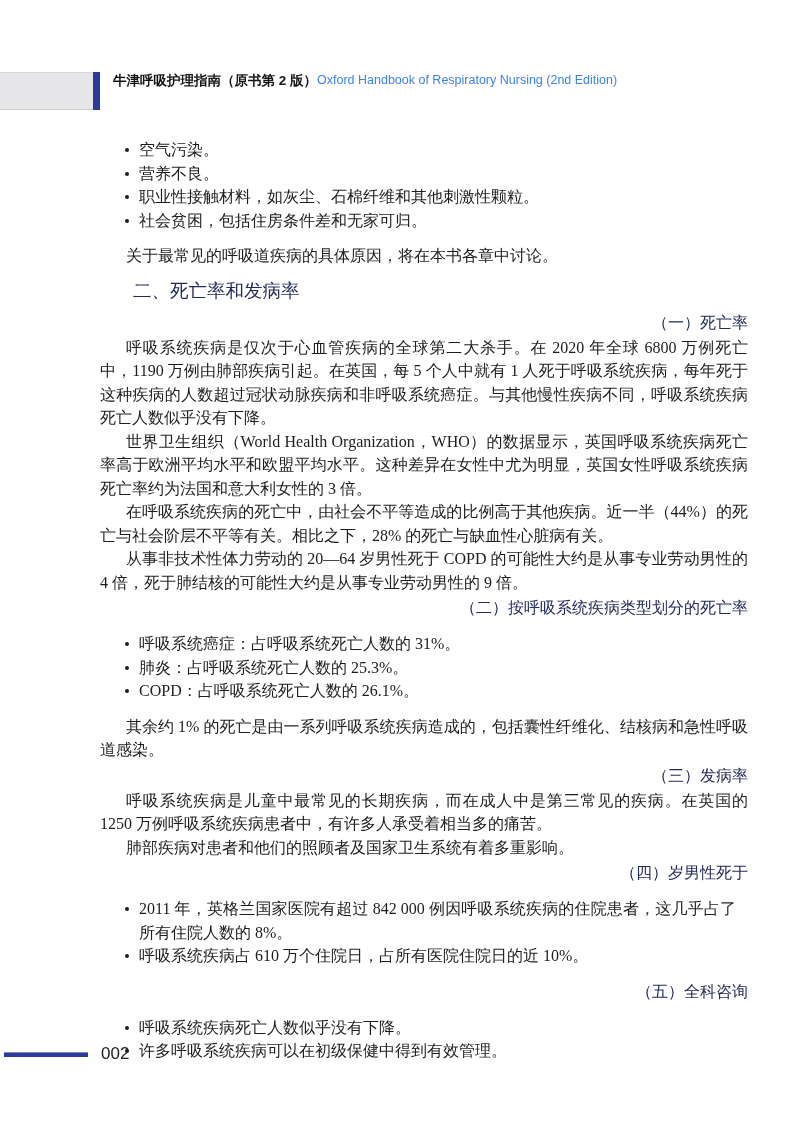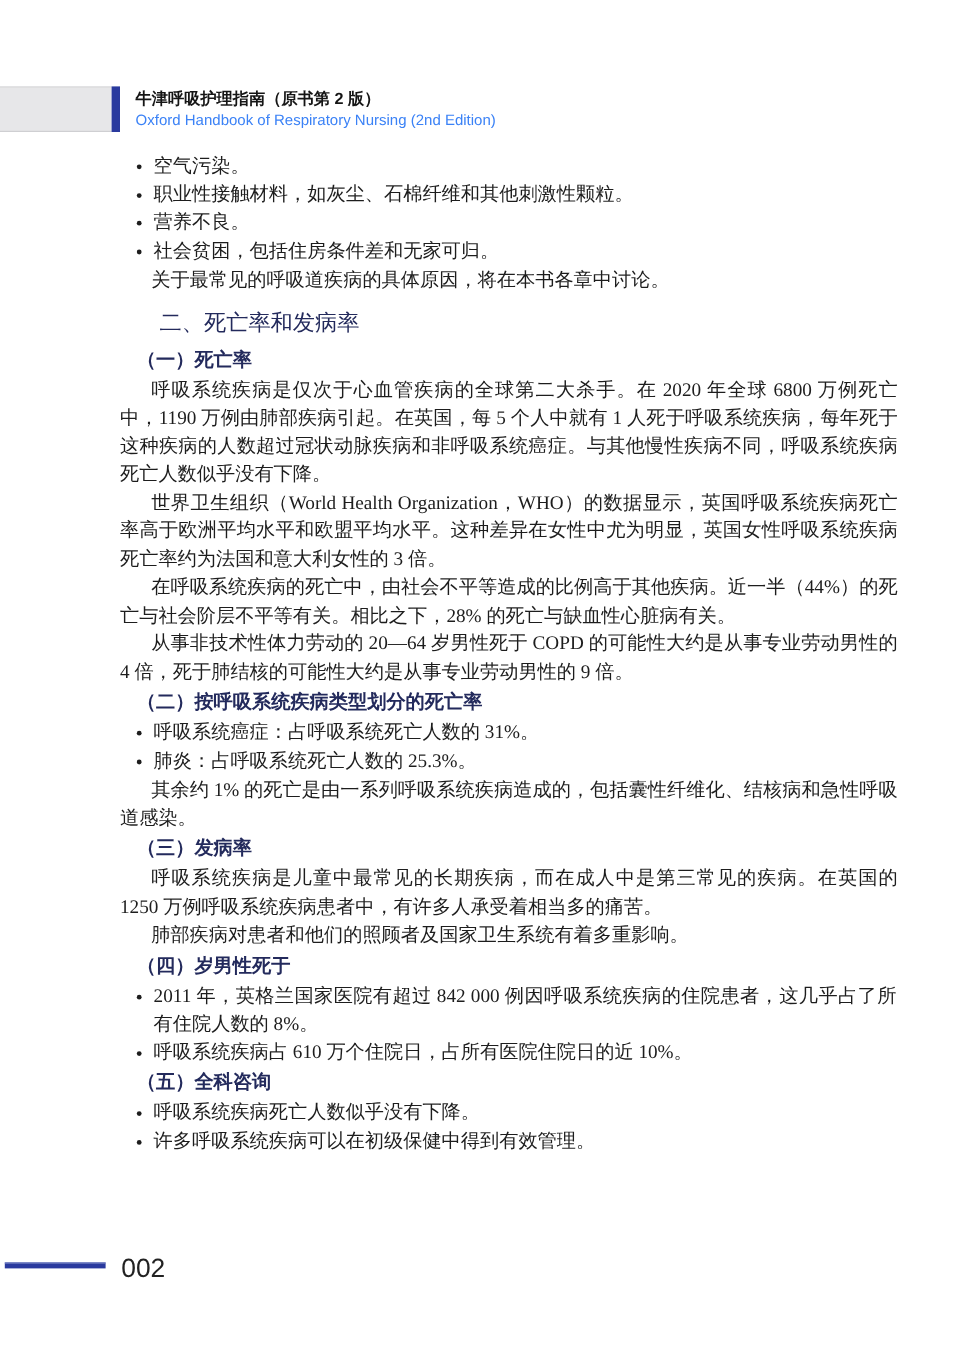--- a/index.html
+++ b/index.html
@@ -28,38 +28,38 @@
     border-top: 1px solid #d9d9db;
     border-bottom: 1px solid #cfcfd2;
   }
   .head-accent {
     width: 7px;
     background: var(--accent-blue, #2a3a9e);
   }
   .head-titles {
     padding-left: 13px;
     display: flex;
-    flex-direction: column;
+    flex-direction: row;
     justify-content: center;
     font-family: "Liberation Sans", sans-serif;
   }
   .title-zh { font-size: 13.5px; font-weight: bold; color: #151515; line-height: 18px; }
   .title-en { font-size: 12.5px; color: #3b82f6; line-height: 17px; }
 
   
   .content {
     position: absolute;
     left: 100px;
     top: 126px;
     width: 648px;
     font-size: 16px;
     line-height: 23.5px;
     text-align: justify;
   }
-  ul.blist { list-style: none; margin: 1px; padding: 0; }
+  ul.blist { list-style: none; margin: 12px; padding: 0; }
   ul.blist li { position: relative; padding-left: 27px; }
   ul.blist li::before {
     content: "";
     position: absolute;
     left: 13px;
     top: 10px;
     width: 4px;
     height: 4px;
     border-radius: 50%;
     background: #1d1d1d;
@@ -72,43 +72,43 @@
     font-weight: normal;
     color: var(--heading-navy, #232a5c);
     margin: 9px 0 7px;
     padding-left: 33px;
     text-align: left;
   }
   h3.sub {
     font-family: "Liberation Sans", sans-serif;
     font-size: 16px;
     line-height: 24px;
-    font-weight: bold;
+    font-weight: normal;
     color: var(--heading-navy, #232a5c);
     margin: 2px 0 1px;
     padding-left: 14px;
-    text-align: left;
+    text-align: right;
   }
 
   
   .footer-rule {
     position: absolute;
     left: 4px;
     top: 1052px;
     width: 84px;
     height: 4px;
     background: var(--accent-blue, #2a3a9e);
     border-top: 1px solid #7d8ac9;
   }
   .page-number {
     position: absolute;
     left: 101px;
     top: 1044px;
     font-family: "Liberation Sans", sans-serif;
-    font-size: 22px;
+    font-size: 17px;
     color: #222222;
     text-align: right;
   }
 </style>
 </head>
 <body>
 
 <div class="page">
 
   <div class="running-head">
@@ -117,38 +117,39 @@
     <div class="head-titles">
       <div class="title-zh">牛津呼吸护理指南（原书第 2 版）</div>
       <div class="title-en">Oxford Handbook of Respiratory Nursing (2nd Edition)</div>
     </div>
   </div>
 
   <div class="content">
 
     <ul class="blist">
       <li>空气污染。</li>
+      <li>营养不良。</li>
       <li>职业性接触材料，如灰尘、石棉纤维和其他刺激性颗粒。</li>
-      <li>营养不良。</li>
       <li>社会贫困，包括住房条件差和无家可归。</li>
     </ul>
     <p class="para">关于最常见的呼吸道疾病的具体原因，将在本书各章中讨论。</p>
 
     <h2 class="sec">二、死亡率和发病率</h2>
 
     <h3 class="sub">（一）死亡率</h3>
     <p class="para">呼吸系统疾病是仅次于心血管疾病的全球第二大杀手。在 2020 年全球 6800 万例死亡中，1190 万例由肺部疾病引起。在英国，每 5 个人中就有 1 人死于呼吸系统疾病，每年死于这种疾病的人数超过冠状动脉疾病和非呼吸系统癌症。与其他慢性疾病不同，呼吸系统疾病死亡人数似乎没有下降。</p>
     <p class="para">世界卫生组织（World Health Organization，WHO）的数据显示，英国呼吸系统疾病死亡率高于欧洲平均水平和欧盟平均水平。这种差异在女性中尤为明显，英国女性呼吸系统疾病死亡率约为法国和意大利女性的 3 倍。</p>
     <p class="para">在呼吸系统疾病的死亡中，由社会不平等造成的比例高于其他疾病。近一半（44%）的死亡与社会阶层不平等有关。相比之下，28% 的死亡与缺血性心脏病有关。</p>
     <p class="para">从事非技术性体力劳动的 20—64 岁男性死于 COPD 的可能性大约是从事专业劳动男性的 4 倍，死于肺结核的可能性大约是从事专业劳动男性的 9 倍。</p>
 
     <h3 class="sub">（二）按呼吸系统疾病类型划分的死亡率</h3>
     <ul class="blist">
       <li>呼吸系统癌症：占呼吸系统死亡人数的 31%。</li>
       <li>肺炎：占呼吸系统死亡人数的 25.3%。</li>
+      <li>COPD：占呼吸系统死亡人数的 26.1%。</li>
     </ul>
     <p class="para">其余约 1% 的死亡是由一系列呼吸系统疾病造成的，包括囊性纤维化、结核病和急性呼吸道感染。</p>
 
     <h3 class="sub">（三）发病率</h3>
     <p class="para">呼吸系统疾病是儿童中最常见的长期疾病，而在成人中是第三常见的疾病。在英国的 1250 万例呼吸系统疾病患者中，有许多人承受着相当多的痛苦。</p>
     <p class="para">肺部疾病对患者和他们的照顾者及国家卫生系统有着多重影响。</p>
 
     <h3 class="sub">（四）岁男性死于</h3>
     <ul class="blist">
       <li>2011 年，英格兰国家医院有超过 842 000 例因呼吸系统疾病的住院患者，这几乎占了所有住院人数的 8%。</li>

